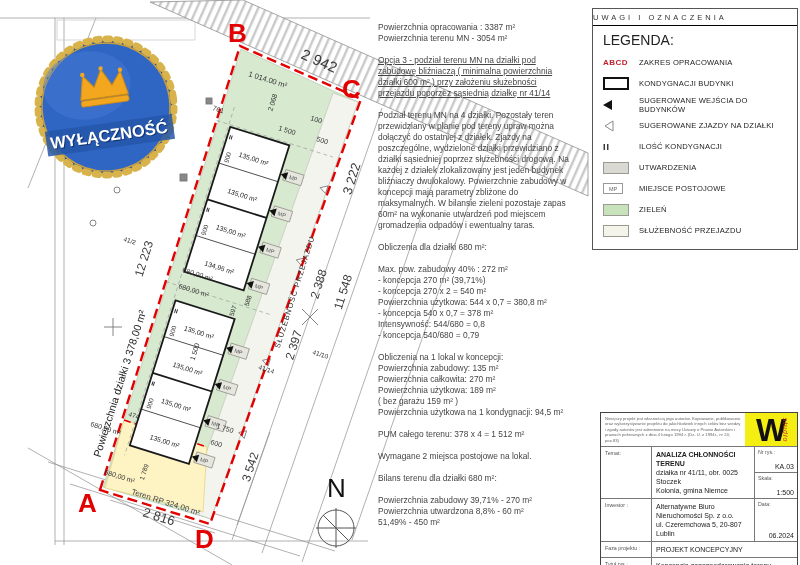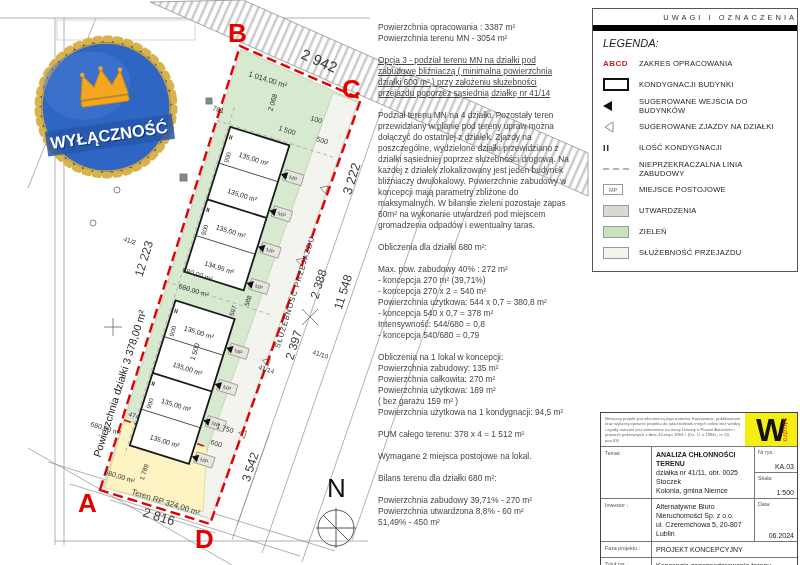--- a/index.html
+++ b/index.html
@@ -8,24 +8,24 @@
   
   .plan-svg{position:absolute;left:0;top:0;}
   
   .badge{position:absolute;left:30px;top:31px;width:152px;height:152px;transform:rotate(-8deg);}
   
   .txtcol{position:absolute;left:378px;top:11px;width:209px;font-size:8.4px;line-height:11px;color:#454545;}
   .txtcol p{margin:0 13px 11px 0;}
   .txtcol .opt{text-decoration:underline;}
   
   .legend{position:absolute;left:592px;top:8px;width:204px;border:1px solid #555;background:#fff;}
-  .legend-hdr{font-size:7.5px;letter-spacing:3px;text-align:right;color:#333;
-              padding:4px 0 3px 0;border-bottom:6px solid #000000;}
+  .legend-hdr{font-size:7.5px;letter-spacing:3px;text-align:left;color:#333;
+              padding:4px 0 3px 0;border-bottom:1px solid #000000;}
   .legend-body{padding:6px 8px 8px 10px;}
-  .legend-title{font-size:11px;color:#222;margin-bottom:4px;font-style:italic;}
+  .legend-title{font-size:14px;color:#222;margin-bottom:4px;}
   .litem{display:flex;align-items:center;height:21px;}
   .licon{width:36px;flex:0 0 36px;display:flex;align-items:center;text-align:right;}
   .llabel{font-size:7.6px;color:#222;letter-spacing:.2px;}
   .abcd{color:#c0202a;font-weight:bold;font-size:8px;letter-spacing:.5px;}
   .lrect{width:22px;height:9px;border:2.2px solid #111;}
   .tri-f{width:0;height:0;border-top:5px solid transparent;border-bottom:5px solid transparent;border-right:9px solid #111;}
   .bars2{font-size:9px;font-weight:bold;color:#222;letter-spacing:1px;}
   .ldash{width:26px;border-top:2px dashed #b5b5ad;}
   .mpbox{width:18px;height:9px;border:.8px solid #999;font-size:5.5px;color:#666;
          display:flex;align-items:center;justify-content:center;background:#fff;}
@@ -339,35 +339,29 @@
         <span class="llabel">SUGEROWANE ZJAZDY NA DZIAŁKI</span>
       </div>
       <div class="litem">
         <span class="licon">
             <span class="bars2">II</span>
           </span>
         <span class="llabel">ILOŚĆ KONDYGNACJI</span>
       </div>
       <div class="litem">
         <span class="licon">
-            <span class="ldash"></span>
-          </span>
-        <span class="llabel">NIEPRZEKRACZALNA LINIA ZABUDOWY</span>
+            <span class="swatch sw-gray"></span>
+          </span>
+        <span class="llabel">UTWARDZENIA</span>
       </div>
       <div class="litem">
         <span class="licon">
             <span class="mpbox">MP</span>
           </span>
         <span class="llabel">MIEJSCE POSTOJOWE</span>
-      </div>
-      <div class="litem">
-        <span class="licon">
-            <span class="swatch sw-gray"></span>
-          </span>
-        <span class="llabel">UTWARDZENIA</span>
       </div>
       <div class="litem">
         <span class="licon">
             <span class="swatch sw-green"></span>
           </span>
         <span class="llabel">ZIELEŃ</span>
       </div>
       <div class="litem">
         <span class="licon">
             <span class="swatch sw-pale"></span>

